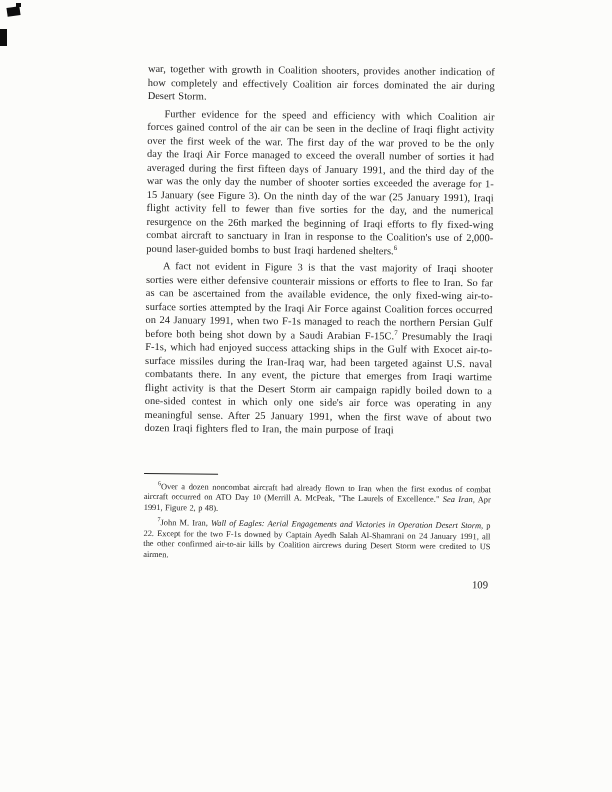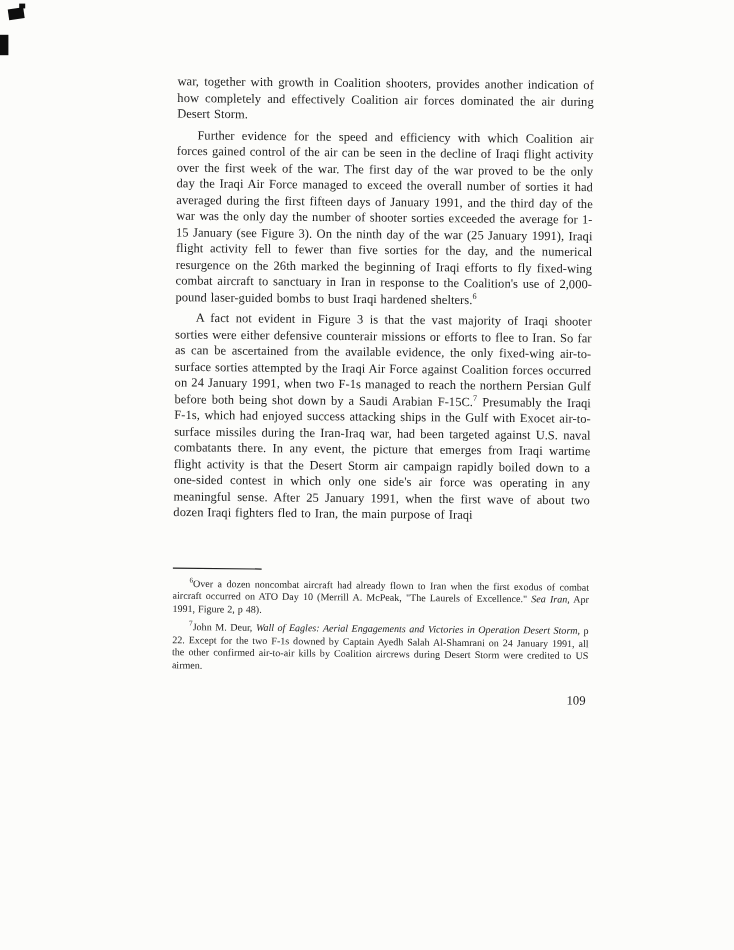--- a/index.html
+++ b/index.html
@@ -94,18 +94,18 @@
     <p class="para no-indent"><span>war, together with growth in Coalition shooters, provides another indication of how completely and effectively Coalition air forces dominated the air during Desert Storm.</span></p>
 
     <p class="para"><span>Further evidence for the speed and efficiency with which Coalition air forces gained control of the air can be seen in the decline of Iraqi flight activity over the first week of the war.  The first day of the war proved to be the only day the Iraqi Air Force managed to exceed the overall number of sorties it had averaged during the first fifteen days of January 1991, and the third day of the war was the only day the number of shooter sorties exceeded the average for 1-15 January (see Figure 3).  On the ninth day of the war (25 January 1991), Iraqi flight activity fell to fewer than five sorties for the day, and the numerical resurgence on the 26th marked the beginning of Iraqi efforts to fly fixed-wing combat aircraft to sanctuary in Iran in response to the Coalition's use of 2,000-pound laser-guided bombs to bust Iraqi hardened shelters.</span><sup class="fn-ref">6</sup></p>
 
     <p class="para"><span>A fact not evident in Figure 3 is that the vast majority of Iraqi shooter sorties were either defensive counterair missions or efforts to flee to Iran.  So far as can be ascertained from the available evidence, the only fixed-wing air-to-surface sorties attempted by the Iraqi Air Force against Coalition forces occurred on 24 January 1991, when two F-1s managed to reach the northern Persian Gulf before both being shot down by a Saudi Arabian F-15C.</span><sup class="fn-ref">7</sup><span>  Presumably the Iraqi F-1s, which had enjoyed success attacking ships in the Gulf with Exocet air-to-surface missiles during the Iran-Iraq war, had been targeted against U.S. naval combatants there.  In any event, the picture that emerges from Iraqi wartime flight activity is that the Desert Storm air campaign rapidly boiled down to a one-sided contest in which only one side's air force was operating in any meaningful sense.  After 25 January 1991, when the first wave of about two dozen Iraqi fighters fled to Iran, the main purpose of Iraqi</span></p>
 
     <div class="fn-rule"></div>
 
     <p class="footnote"><sup>6</sup><span>Over a dozen noncombat aircraft had already flown to Iran when the first exodus of combat aircraft occurred on ATO Day 10 (Merrill A. McPeak, "The Laurels of Excellence." </span><i>Sea Iran,</i><span> Apr 1991, Figure 2, p 48).</span></p>
 
-    <p class="footnote"><sup>7</sup><span>John M. Deur, </span><i>Wall of Eagles: Aerial Engagements and Victories in Operation Desert Storm,</i><span> p 22.  Except for the two F-1s downed by Captain Ayedh Salah Al-Shamrani on 24 January 1991, all the other confirmed air-to-air kills by Coalition aircrews during Desert Storm were credited to US airmen.</span></p>
+    <p class="footnote"><sup>7</sup><span>John M. Iran, </span><i>Wall of Eagles: Aerial Engagements and Victories in Operation Desert Storm,</i><span> p 22.  Except for the two F-1s downed by Captain Ayedh Salah Al-Shamrani on 24 January 1991, all the other confirmed air-to-air kills by Coalition aircrews during Desert Storm were credited to US airmen.</span></p>
 
     <div class="page-number">109</div>
 
   </div>
 </div>
 
 </body></html>

